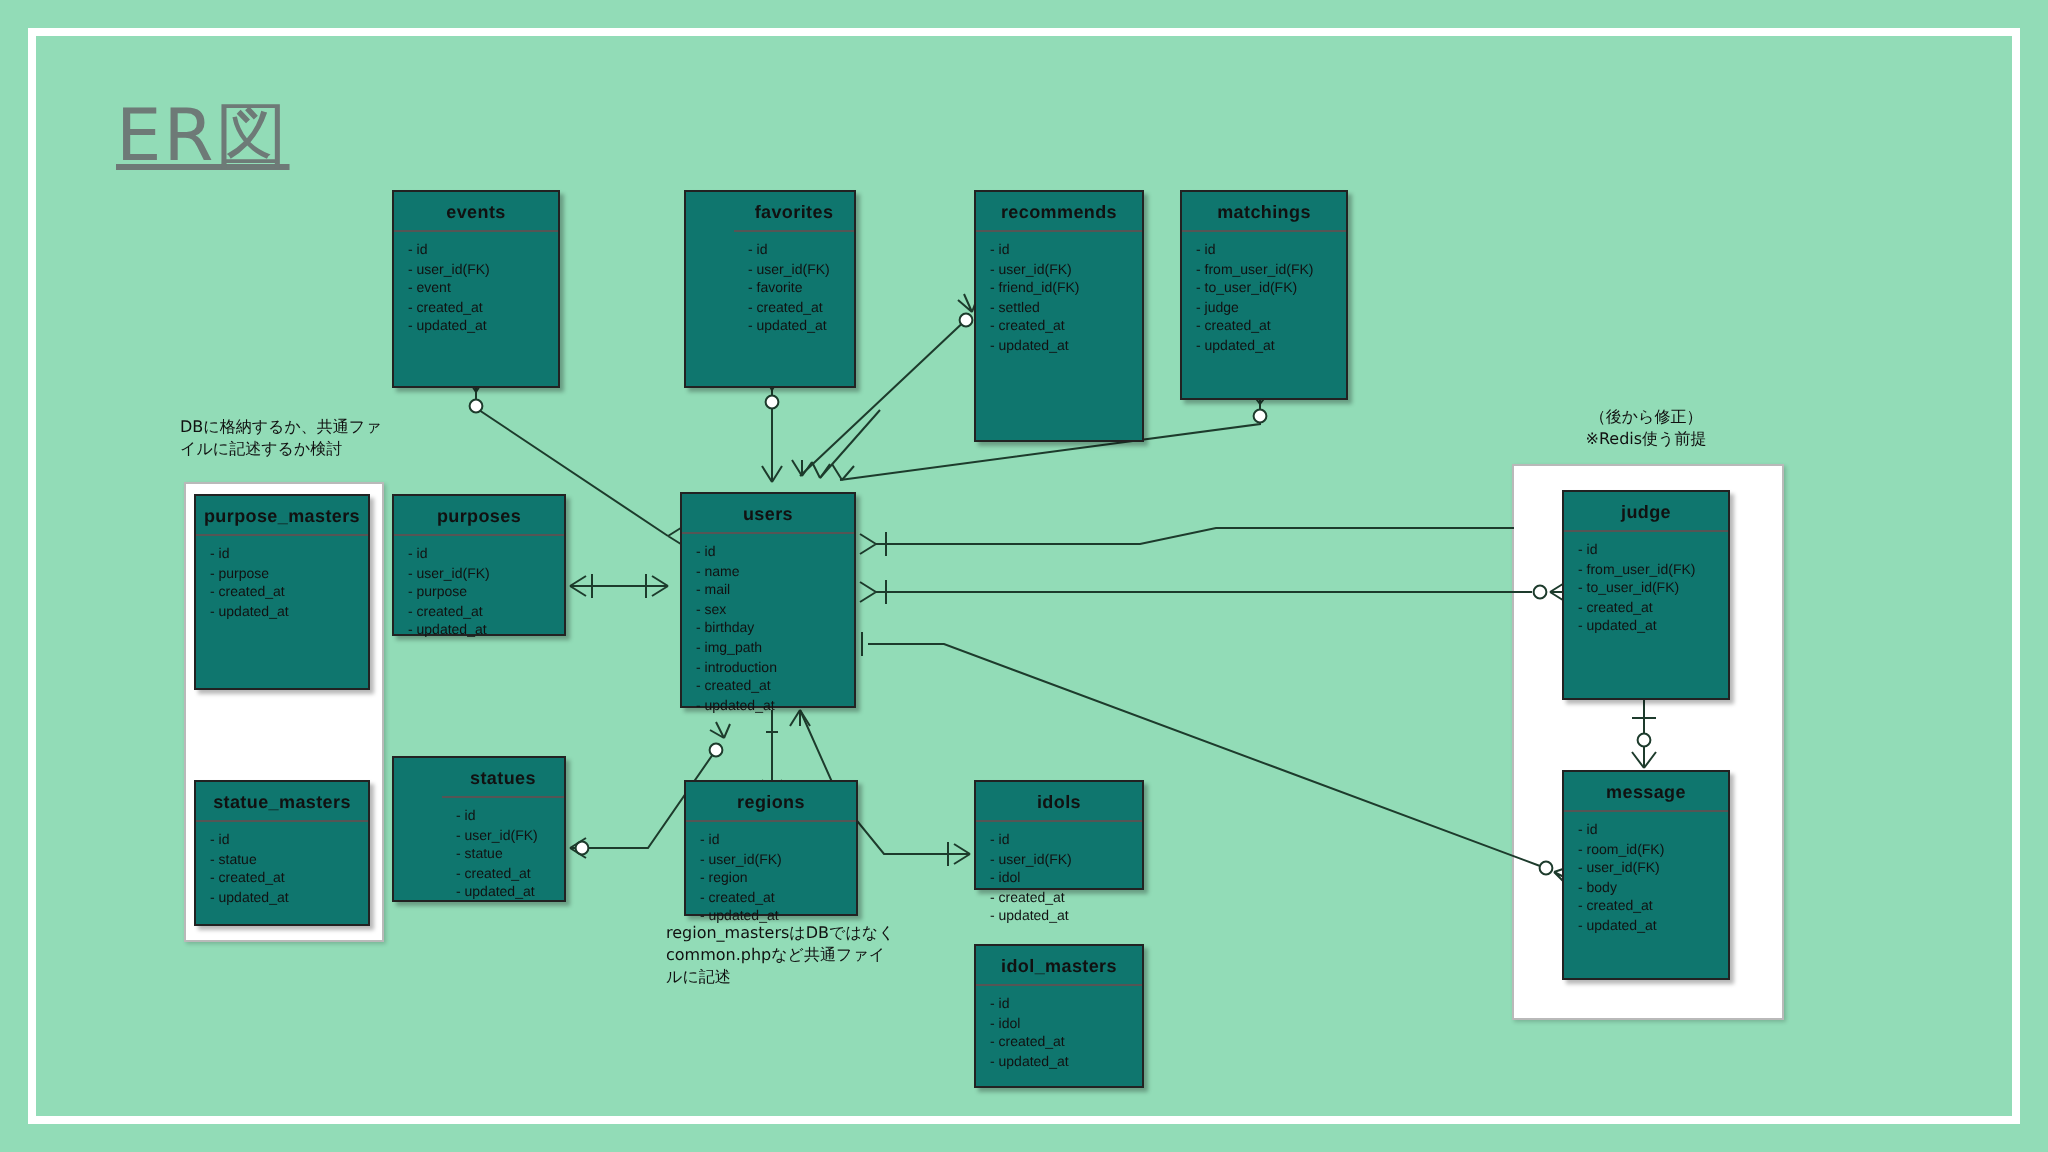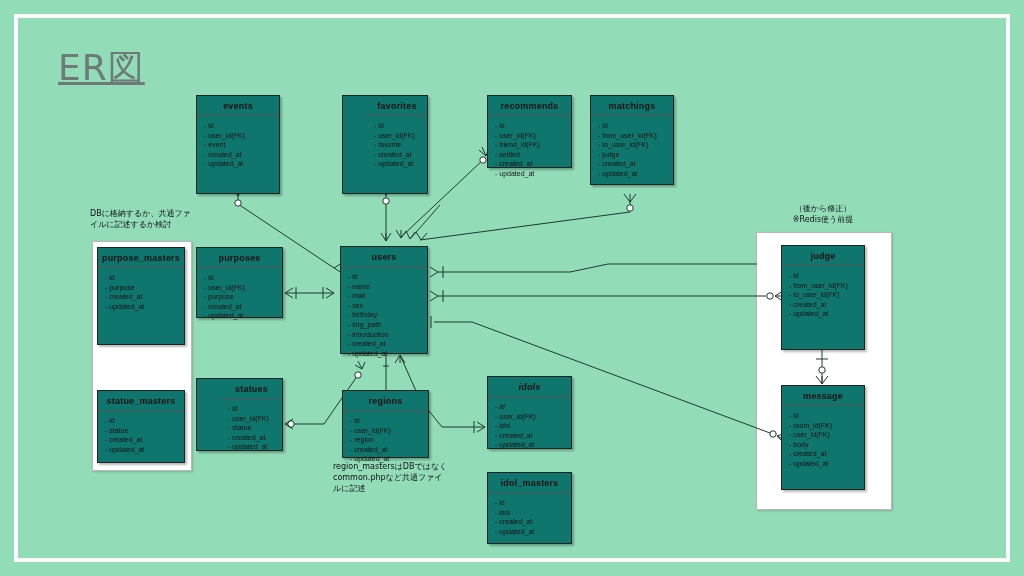--- a/index.html
+++ b/index.html
@@ -153,33 +153,33 @@
     <div class="t-name">favorites</div>
     <div class="t-cols">
       <div>- id</div>
       <div>- user_id(FK)</div>
       <div>- favorite</div>
       <div>- created_at</div>
       <div>- updated_at</div>
     </div>
   </div>
 
-  <div class="tbl" style="left:487px;top:95px;width:85px;height:73px;">
+  <div class="tbl" style="left:487px;top:95px;width:85px;height:126px;">
     <div class="t-name">recommends</div>
     <div class="t-cols">
       <div>- id</div>
       <div>- user_id(FK)</div>
       <div>- friend_id(FK)</div>
       <div>- settled</div>
       <div>- created_at</div>
       <div>- updated_at</div>
     </div>
   </div>
 
-  <div class="tbl" style="left:590px;top:95px;width:84px;height:90px;">
+  <div class="tbl" style="left:590px;top:95px;width:84px;height:105px;">
     <div class="t-name">matchings</div>
     <div class="t-cols">
       <div>- id</div>
       <div>- from_user_id(FK)</div>
       <div>- to_user_id(FK)</div>
       <div>- judge</div>
       <div>- created_at</div>
       <div>- updated_at</div>
     </div>
   </div>
@@ -256,21 +256,21 @@
     <div class="t-name">regions</div>
     <div class="t-cols">
       <div>- id</div>
       <div>- user_id(FK)</div>
       <div>- region</div>
       <div>- created_at</div>
       <div>- updated_at</div>
     </div>
   </div>
 
-  <div class="tbl" style="left:487px;top:376px;width:85px;height:73px;font-style:italic;">
+  <div class="tbl" style="left:487px;top:390px;width:85px;height:55px;">
     <div class="t-name">idols</div>
     <div class="t-cols">
       <div>- id</div>
       <div>- user_id(FK)</div>
       <div>- idol</div>
       <div>- created_at</div>
       <div>- updated_at</div>
     </div>
   </div>
 

